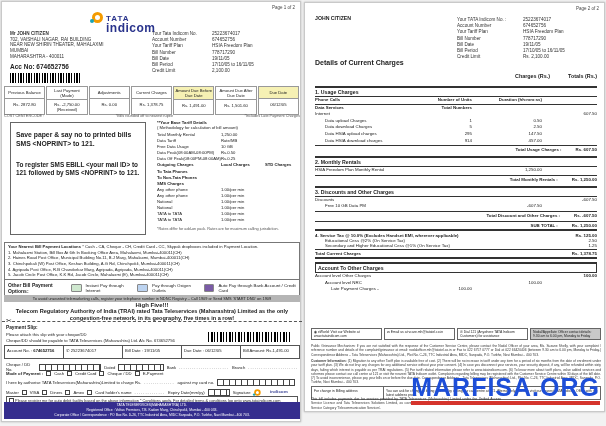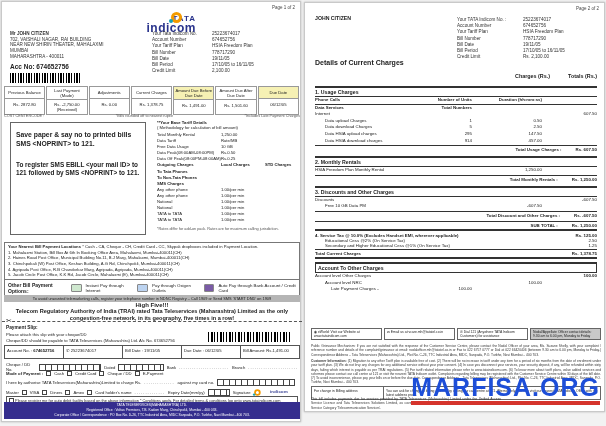--- a/index.html
+++ b/index.html
@@ -2,21 +2,21 @@
 <html><head>
 <meta charset="utf-8">
 <style>
   * { margin:0; padding:0; box-sizing:border-box; }
   html,body { width:606px; height:426px; background:#f2f2f2; font-family:"Liberation Sans",sans-serif; color:#222; overflow:hidden; }
   .sheet { position:absolute; background:#fff; border:1px solid #c9c9c9; box-shadow:0 0 2px rgba(0,0,0,.25); }
   #p1 { left:1px; top:1px; width:300px; height:421px; }
   #p2 { left:304px; top:2px; width:301px; height:410px; }
   .pageno { position:absolute; top:3px; right:5px; font-size:4.5px; color:#444; }
   
-  .logo { position:absolute; top:6px; left:104px; width:90px; text-align:right; }
+  .logo { position:absolute; top:6px; left:104px; width:90px; text-align:left; }
   .ring { width:11px; height:11px; border:3px solid #f49b00; border-radius:50%; display:inline-block; position:relative; left:-14px; vertical-align:middle; }
   .ring i { position:absolute; left:-5px; bottom:-3px; width:4px; height:4px; background:#19a3b5; border-radius:50%; }
   .tata { font-size:8px; font-weight:bold; color:#29338c; letter-spacing:1px; margin-top:-12px; }
   .indicom { font-size:12px; font-weight:bold; color:#29338c; margin-top:-2px; letter-spacing:.5px; }
   .logo.small { position:static; width:auto; display:inline-block; text-align:center; transform:scale(.6); }
   
   .cust { position:absolute; top:29px; left:8px; width:135px; font-size:4.6px; color:#333; line-height:1.25; }
   .cust .nm { font-weight:bold; }
   .acct { position:absolute; top:29px; font-size:4.6px; line-height:1.35; color:#333; }
   #p1 .acct { left:150px; width:146px; }

